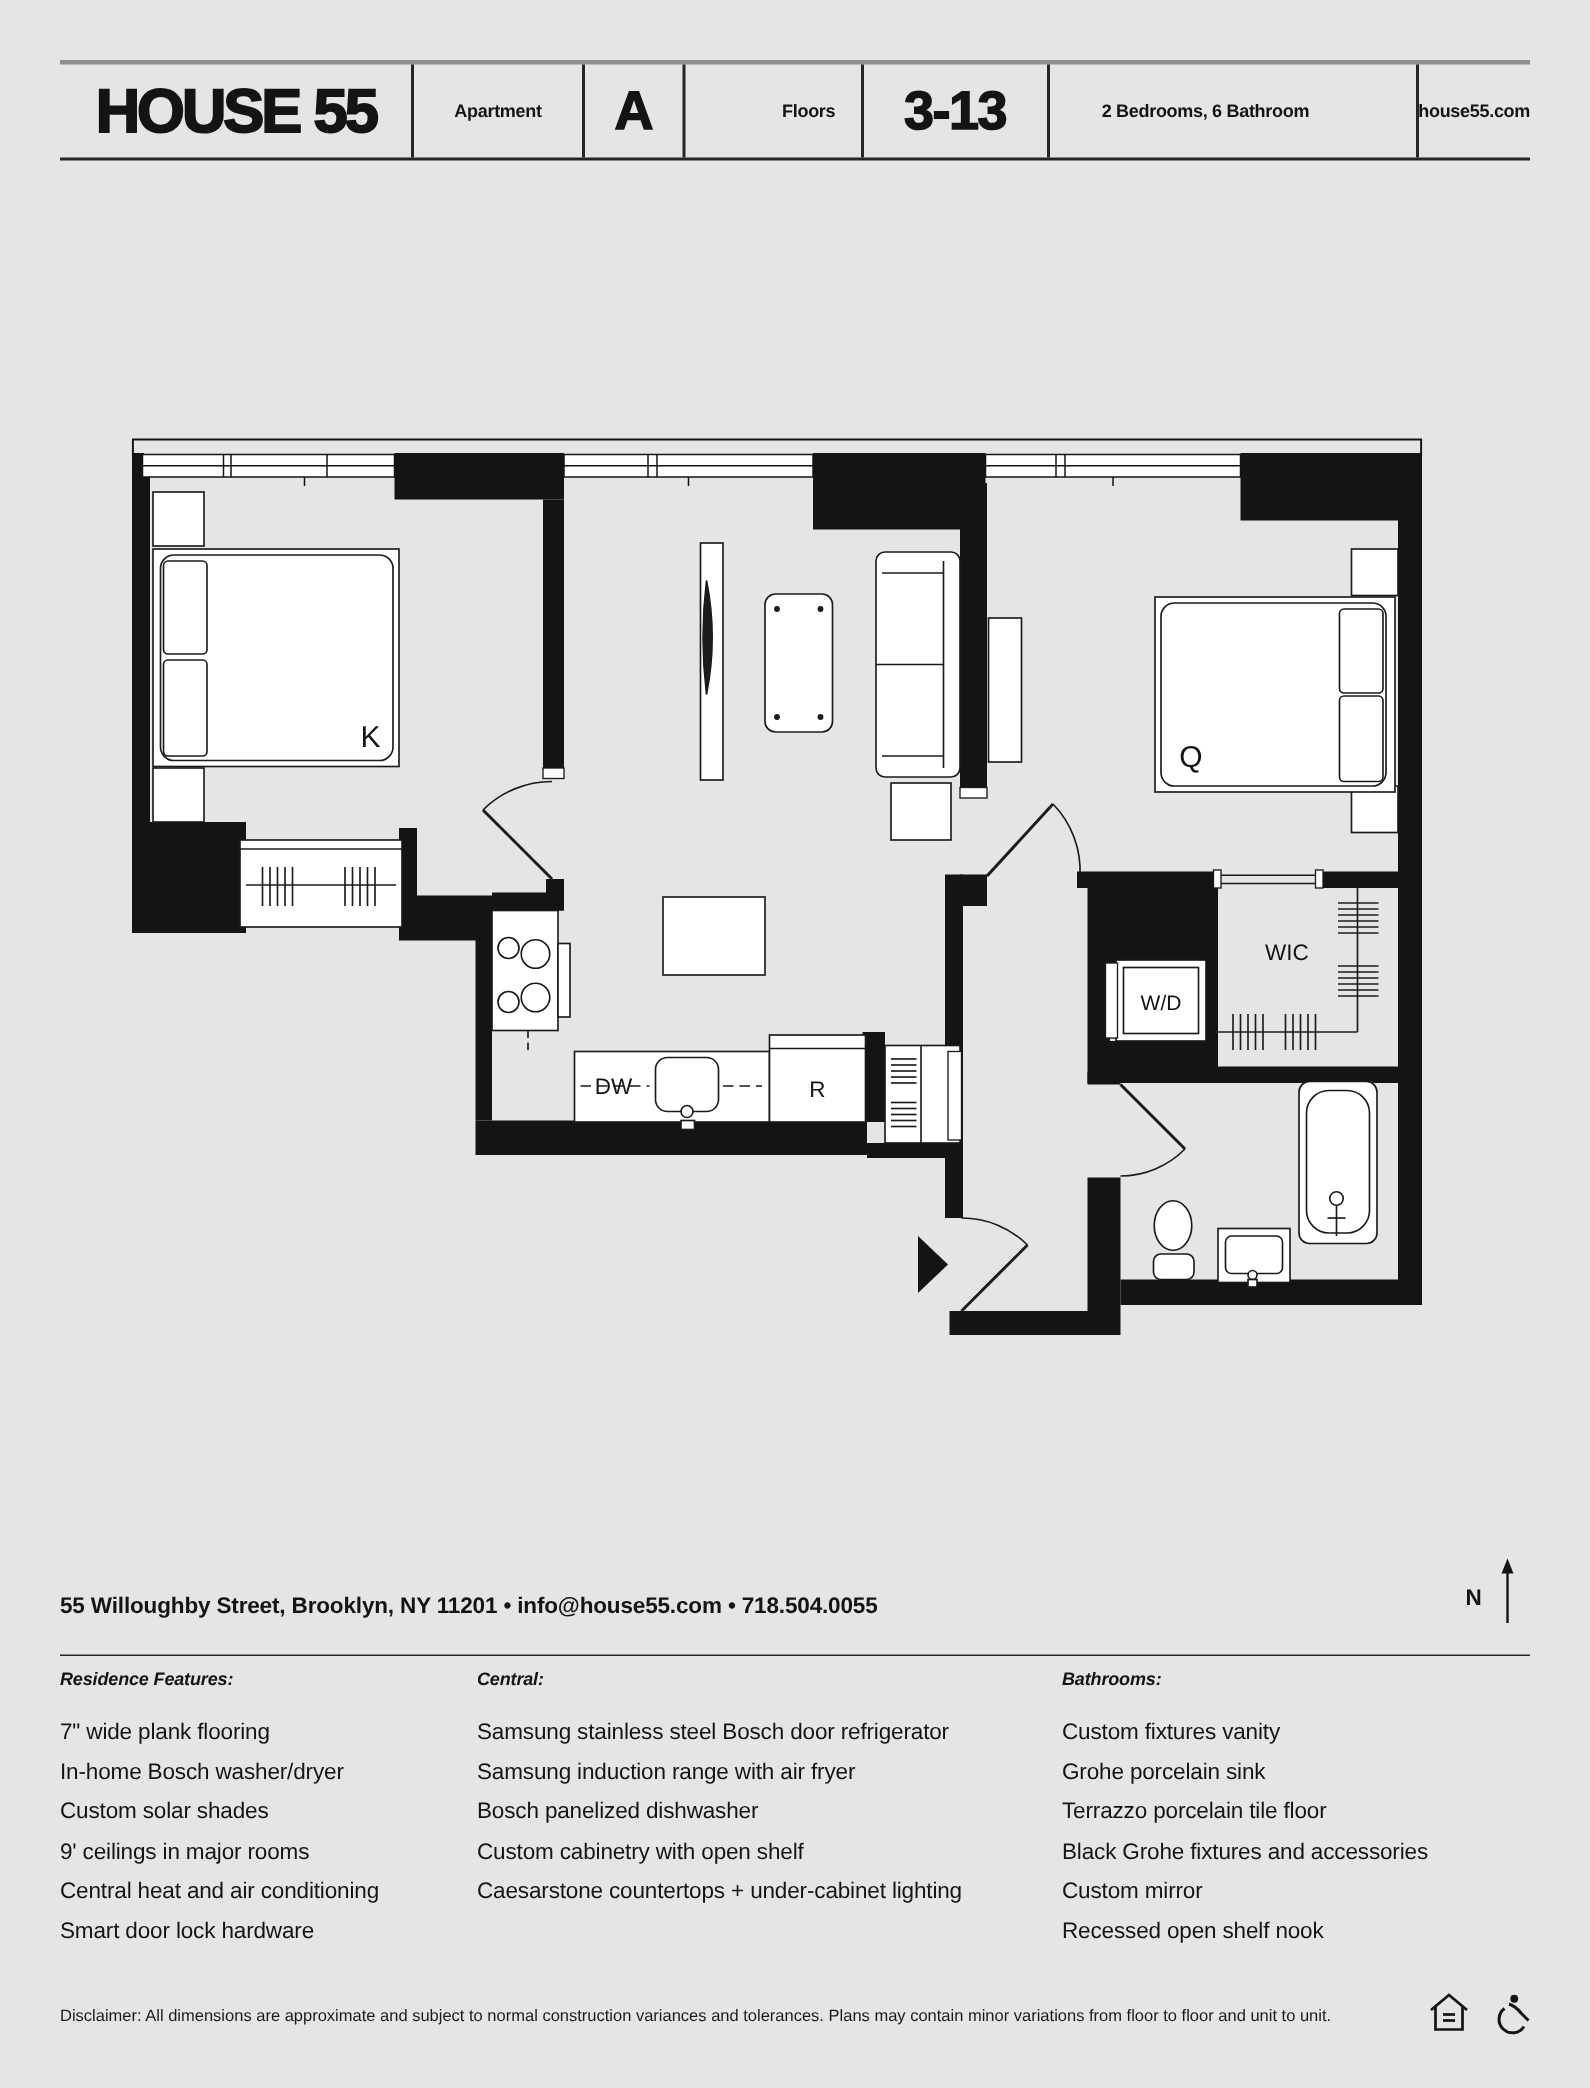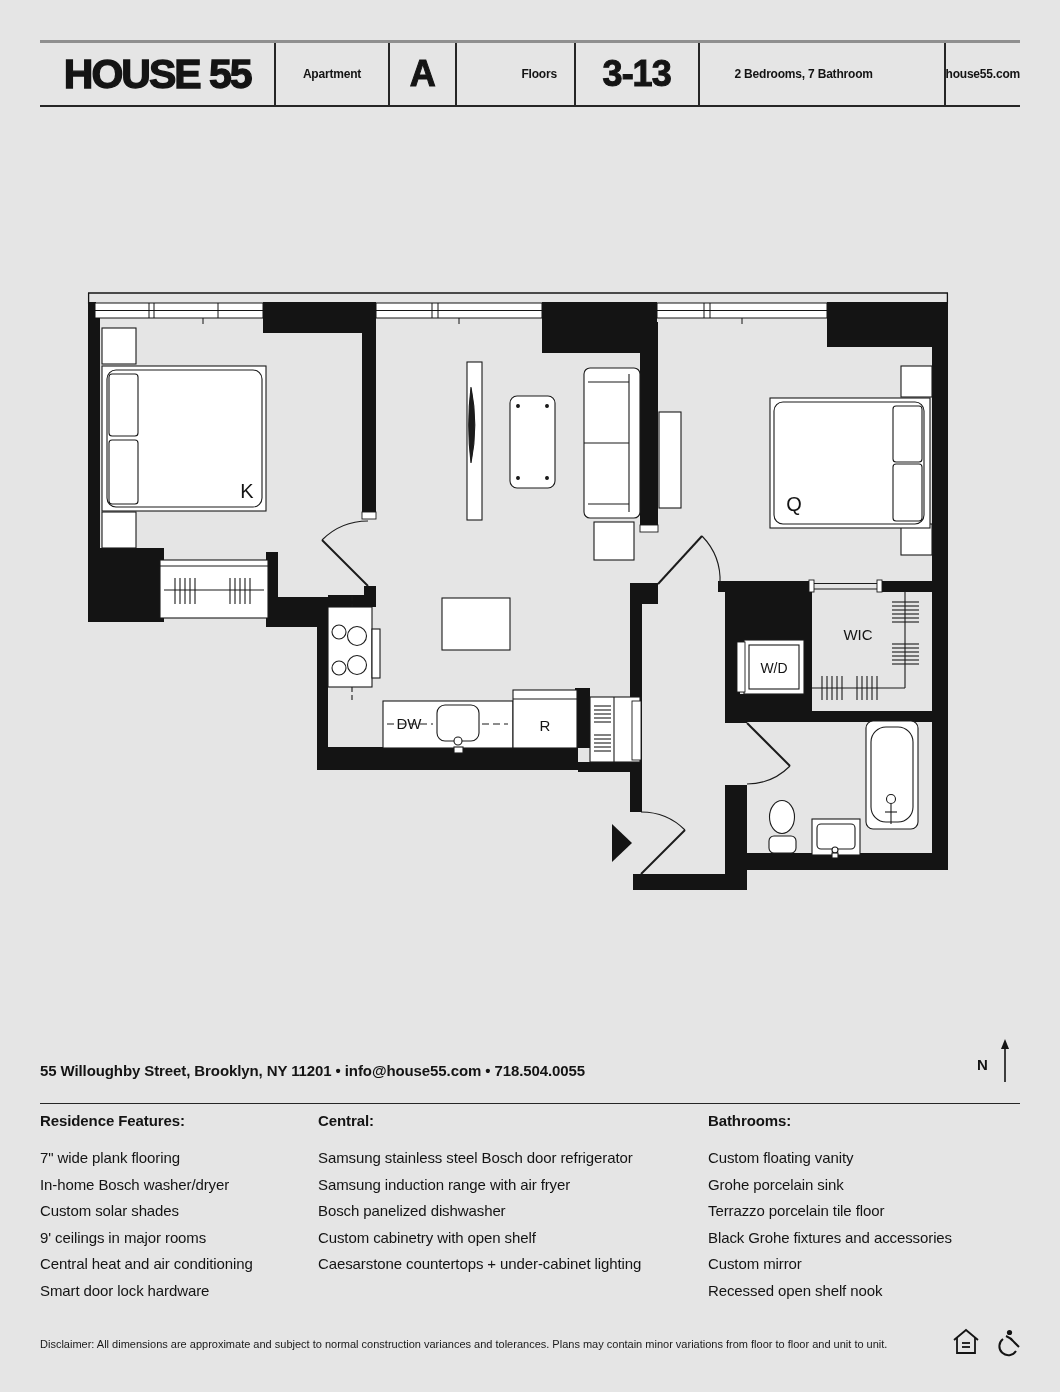--- a/index.html
+++ b/index.html
@@ -15,42 +15,42 @@
   .small-label{font-size:12px;font-weight:700;letter-spacing:-0.2px;}
   .big-label{font-size:36px;font-weight:700;-webkit-text-stroke:1px #141414;letter-spacing:-1px;}
   .c-apartment{width:113px;} .c-a{width:66px;} .c-floors{width:70px;padding-left:48px;} .c-313{width:124px;}
   .c-beds{width:211px;} .c-web{flex:1;margin-left:36px;}
   
   #plan{position:absolute;left:0;top:288px;}
   
   #address{position:absolute;left:40px;top:1062px;font-size:15px;font-weight:700;letter-spacing:-0.1px;}
   #divider{position:absolute;left:40px;top:1103px;width:980px;height:0;border-top:1.5px solid #262626;}
   .col{position:absolute;top:1112px;}
-  .col h3{margin:0;font-size:15px;font-weight:700;letter-spacing:-0.1px;}
+  .col h3{margin:0;font-size:12px;font-weight:700;letter-spacing:-0.1px;font-style:italic;}
   .col ul{margin:20px 0 0 0;padding:0;list-style:none;}
   .col li{font-size:15px;font-weight:400;height:26.6px;letter-spacing:-0.1px;}
   #col-residence{left:40px;width:270px;}
   #col-kitchens{left:318px;width:382px;}
   #col-bathrooms{left:708px;width:312px;}
   #north{position:absolute;left:975px;top:1038px;}
   #disclaimer{position:absolute;left:40px;top:1338px;width:880px;font-size:11px;color:#1a1a1a;}
   #footer-icons{position:absolute;left:950px;top:1326px;}
 </style>
 </head>
 <body>
 
 <div id="page">
 
   <div id="header">
     <div class="hcell logo">HOUSE 55</div>
     <div class="hcell small-label c-apartment">Apartment</div>
     <div class="hcell big-label c-a">A</div>
     <div class="hcell small-label c-floors">Floors</div>
     <div class="hcell big-label c-313">3-13</div>
-    <div class="hcell small-label c-beds">2 Bedrooms, 7 Bathroom</div>
+    <div class="hcell small-label c-beds">2 Bedrooms, 6 Bathroom</div>
     <div class="hcell small-label c-web">house55.com</div>
   </div>
 
   <svg id="plan" width="1060" height="614" viewBox="0 288 1060 614">
 
     <g stroke="#141414" stroke-width="1.3">
       <line x1="88" y1="293" x2="948" y2="293"></line>
       <line x1="88.6" y1="293" x2="88.6" y2="304"></line>
       <line x1="947.4" y1="293" x2="947.4" y2="304"></line>
     </g>
@@ -304,21 +304,21 @@
       <li>Samsung induction range with air fryer</li>
       <li>Bosch panelized dishwasher</li>
       <li>Custom cabinetry with open shelf</li>
       <li>Caesarstone countertops + under-cabinet lighting</li>
     </ul>
   </div>
 
   <div class="col" id="col-bathrooms">
     <h3>Bathrooms:</h3>
     <ul>
-      <li>Custom floating vanity</li>
+      <li>Custom fixtures vanity</li>
       <li>Grohe porcelain sink</li>
       <li>Terrazzo porcelain tile floor</li>
       <li>Black Grohe fixtures and accessories</li>
       <li>Custom mirror</li>
       <li>Recessed open shelf nook</li>
     </ul>
   </div>
 
   <div id="disclaimer">Disclaimer: All dimensions are approximate and subject to normal construction variances and tolerances. Plans may contain minor variations from floor to floor and unit to unit.</div>
 

